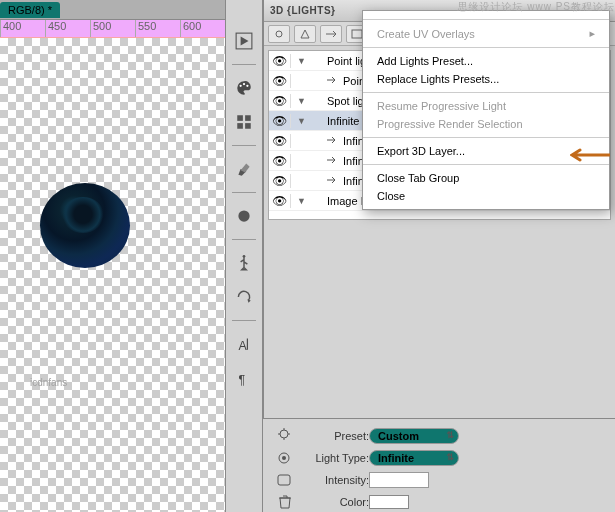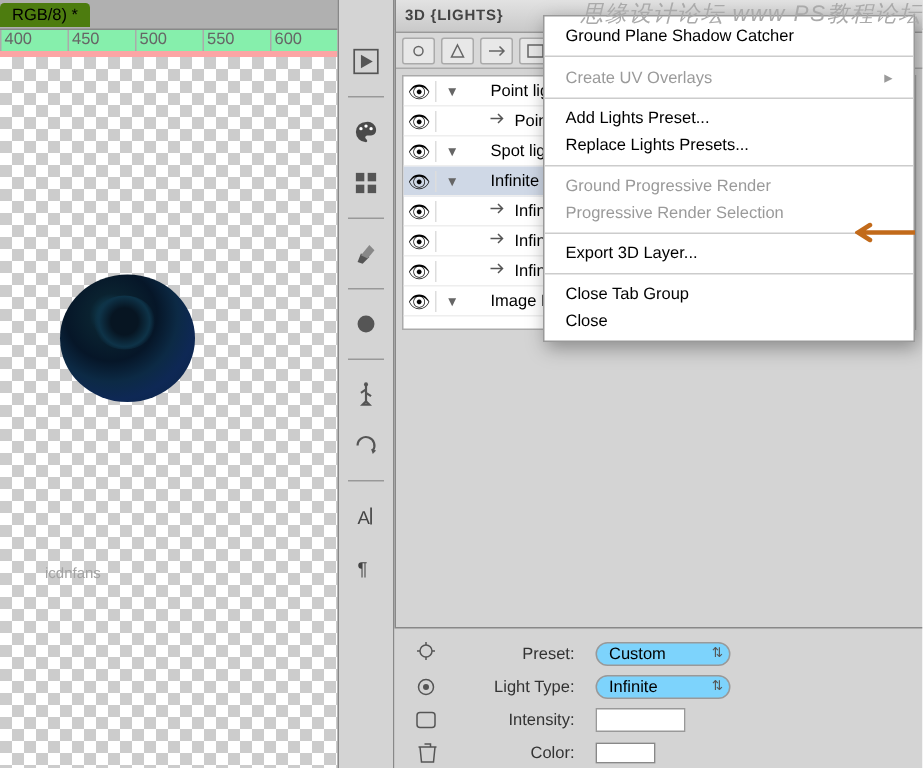--- a/index.html
+++ b/index.html
@@ -1,21 +1,21 @@
 <!DOCTYPE html>
 <html><head>
 <meta charset="utf-8">
 <style>
 * { margin: 0; padding: 0; box-sizing: border-box; font-family: "Lucida Grande", Arial, sans-serif; font-size: 11px; }
 body { background: #fff; width: 615px; height: 512px; overflow: hidden; position: relative; }
 
 .tab-bar { position: absolute; top: 0; left: 0; right: 0; height: 20px; background: #b0b0b0; border-bottom: 1px solid #888; display: flex; align-items: center; }
-.tab { padding: 2px 8px; background: #4d7c0f; border-radius: 3px 3px 0 0; }
-
-.ruler-h { position: absolute; top: 20px; left: 0; width: 225px; height: 18px; background: #86efac; border-bottom: 4px solid #fca5a5; font-size: 9px; color: #666; display: flex; }
+.tab { padding: 2px 8px; background: #0f766e; border-radius: 3px 3px 0 0; }
+
+.ruler-h { position: absolute; top: 20px; left: 0; width: 225px; height: 18px; background: #f0abfc; border-bottom: 1px solid #fca5a5; font-size: 9px; color: #666; display: flex; }
 .ruler-h span { width: 50px; border-left: 1px solid #aaa; padding-left: 2px; }
 
 .canvas-area { position: absolute; top: 38px; left: 0; width: 225px; height: 474px; 
   background-image: 
     linear-gradient(45deg, #ccc 25%, transparent 25%), 
     linear-gradient(-45deg, #ccc 25%, transparent 25%), 
     linear-gradient(45deg, transparent 75%, #ccc 75%), 
     linear-gradient(-45deg, transparent 75%, #ccc 75%);
   background-size: 16px 16px;
   background-position: 0 0, 0 8px, 8px -8px, -8px 0px;
@@ -40,35 +40,35 @@
 .lights-list { background:#fff; border:1px solid #aaa; margin:4px; height:170px; overflow:hidden;}
 .ll-row { display:flex; align-items:center; height:20px; border-bottom:1px solid #eee; }
 .ll-eye { width:22px; text-align:center; border-right:1px solid #ddd; font-size:12px;}
 .ll-ind { width:18px; }
 .ll-toggle { width:12px; color:#666; font-size:9px;}
 .ll-name { flex:1; padding-left:2px; white-space:nowrap; overflow:hidden; text-overflow:ellipsis;}
 .ll-row.group .ll-name { font-weight:normal; }
 .ll-row.sel { background:#cfd8e6; }
 
 .bottom-panel { position:absolute; top:418px; left:263px; width:352px; height:94px; background:#d4d4d4; border-top:1px solid #888; padding:6px 8px; }
-.bp-row { display:flex; align-items:center; gap:14px; height:22px; }
+.bp-row { display:flex; align-items:center; gap:0; height:22px; }
 .bp-lbl { width:70px; text-align:right; color:#333; }
-.bp-sel { background:#7dd3fc; border:1px solid #999; border-radius:10px; padding:1px 18px 1px 8px; min-width:90px; position:relative;}
+.bp-sel { background:#0f766e; border:1px solid #999; border-radius:10px; padding:1px 18px 1px 8px; min-width:90px; position:relative;font-weight:bold;}
 .bp-sel::after { content:"⇅"; position:absolute; right:4px; top:1px; font-size:9px; color:#555;}
 .bp-ic { width:28px; height:22px; display:flex; align-items:center; justify-content:center; }
 .swatch { width:40px; height:14px; background:#fff; border:1px solid #888;}
 
 .context-menu { position:absolute; top:10px; left:362px; width:248px; background:#fff; border:1px solid #999; box-shadow:2px 4px 12px rgba(0,0,0,0.35); padding:4px 0; z-index:10;}
 .cm-item { padding:3px 14px; color:#000; white-space:nowrap; display:flex; align-items:center; justify-content:space-between;}
 .cm-item.dis { color:#9a9a9a; }
 .cm-sep { border-top:1px solid #ccc; margin:4px 0;}
 .arrow-ind { position:absolute; top:148px; left:570px; z-index:11; color:#c26a1a; }
 .arrow-ind svg { width:40px; height:14px;}
 
-.watermark { position:absolute; top:0; right:0; font-size:15px; color:#aaa; letter-spacing:1px; z-index:20; pointer-events:none;font-style:italic;}
+.watermark { position:absolute; top:0; right:0; font-size:10px; color:#aaa; letter-spacing:1px; z-index:20; pointer-events:none;}
 .watermark2 { position:absolute; bottom:124px; left:30px; font-size:10px; color:#a3a3a3; z-index:5; pointer-events:none;}
 </style>
 </head>
 <body>
 
 <div class="tab-bar">
   <div class="tab">RGB/8) *</div>
 </div>
 
 <div class="ruler-h">
@@ -274,28 +274,27 @@
         <svg width="20" height="18">
           <path d="M5 5h10l-1 10H6z M4 5h12 M8 3h4v2" fill="none" stroke="#555"></path>
         </svg>
       </div>
     <span class="bp-lbl">Color:</span>
     <div class="swatch"></div>
   </div>
 </div>
 
 <div class="context-menu" id="ctx-menu">
-    <div class="cm-item">Ground Plane Shadow Catcher</div>
     <div class="cm-sep"></div>
     <div class="cm-item dis">Create UV Overlays<span>▸</span></div>
     <div class="cm-sep"></div>
     <div class="cm-item">Add Lights Preset...</div>
     <div class="cm-item">Replace Lights Presets...</div>
     <div class="cm-sep"></div>
-    <div class="cm-item dis">Ground Progressive Render</div>
+    <div class="cm-item dis">Resume Progressive Light</div>
     <div class="cm-item dis">Progressive Render Selection</div>
     <div class="cm-sep"></div>
     <div class="cm-item">Export 3D Layer...</div>
     <div class="cm-sep"></div>
     <div class="cm-item">Close Tab Group</div>
     <div class="cm-item">Close</div>
   </div>
 
 <div class="arrow-ind">
   <svg viewBox="0 0 40 14">

